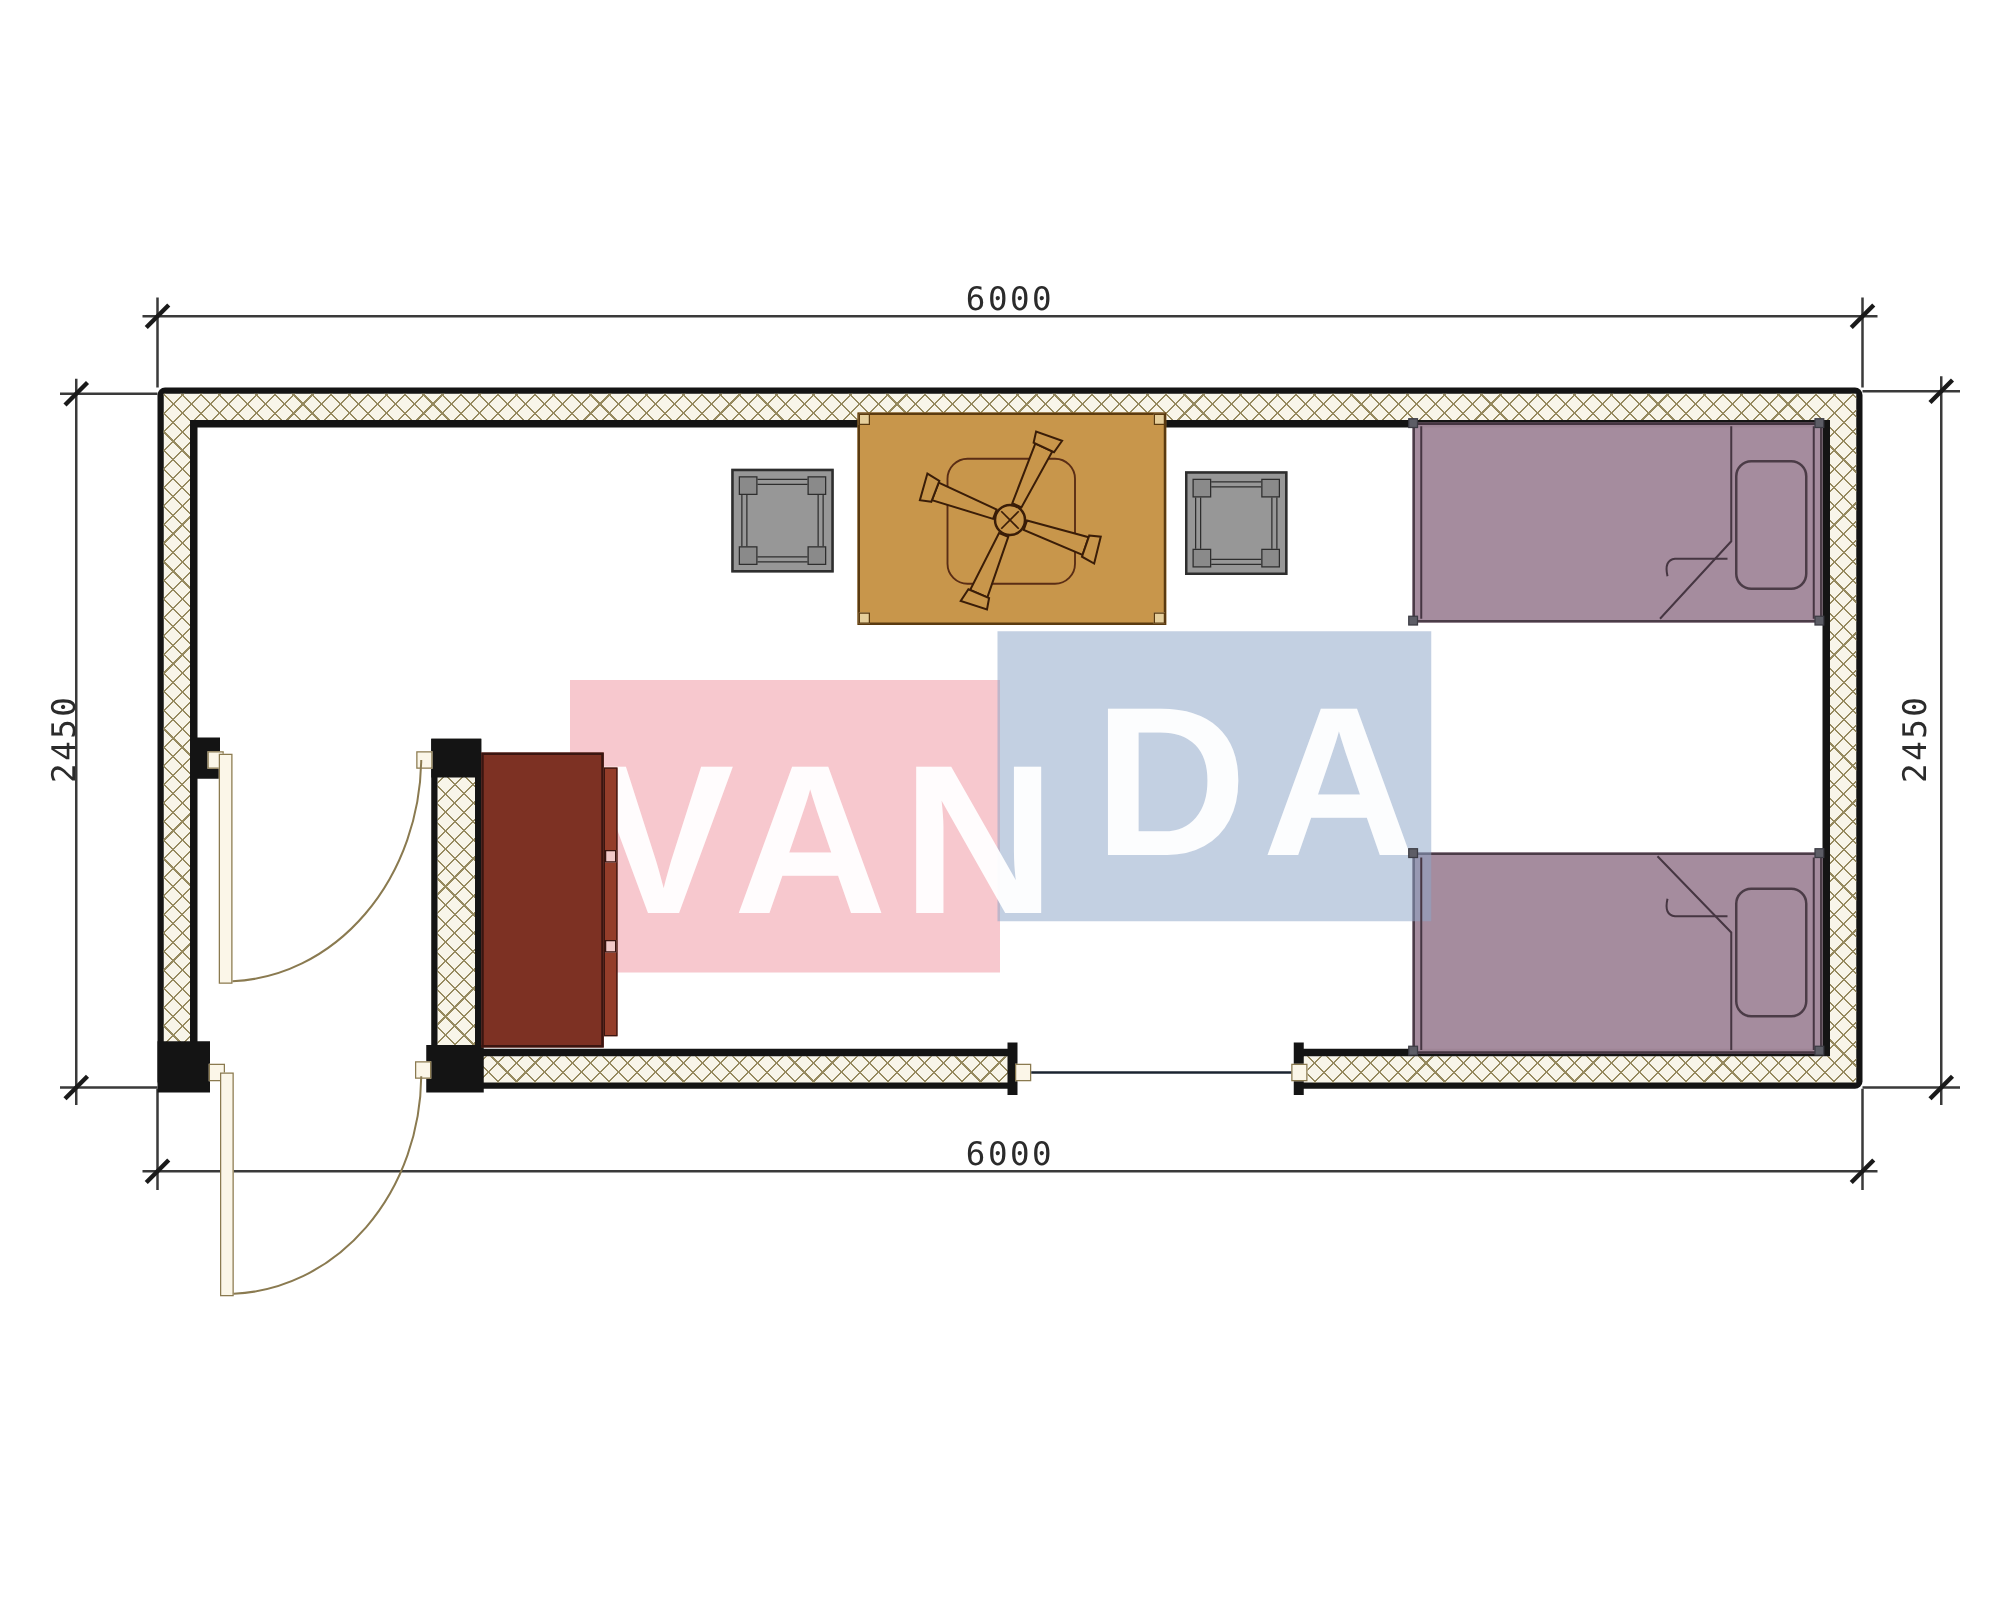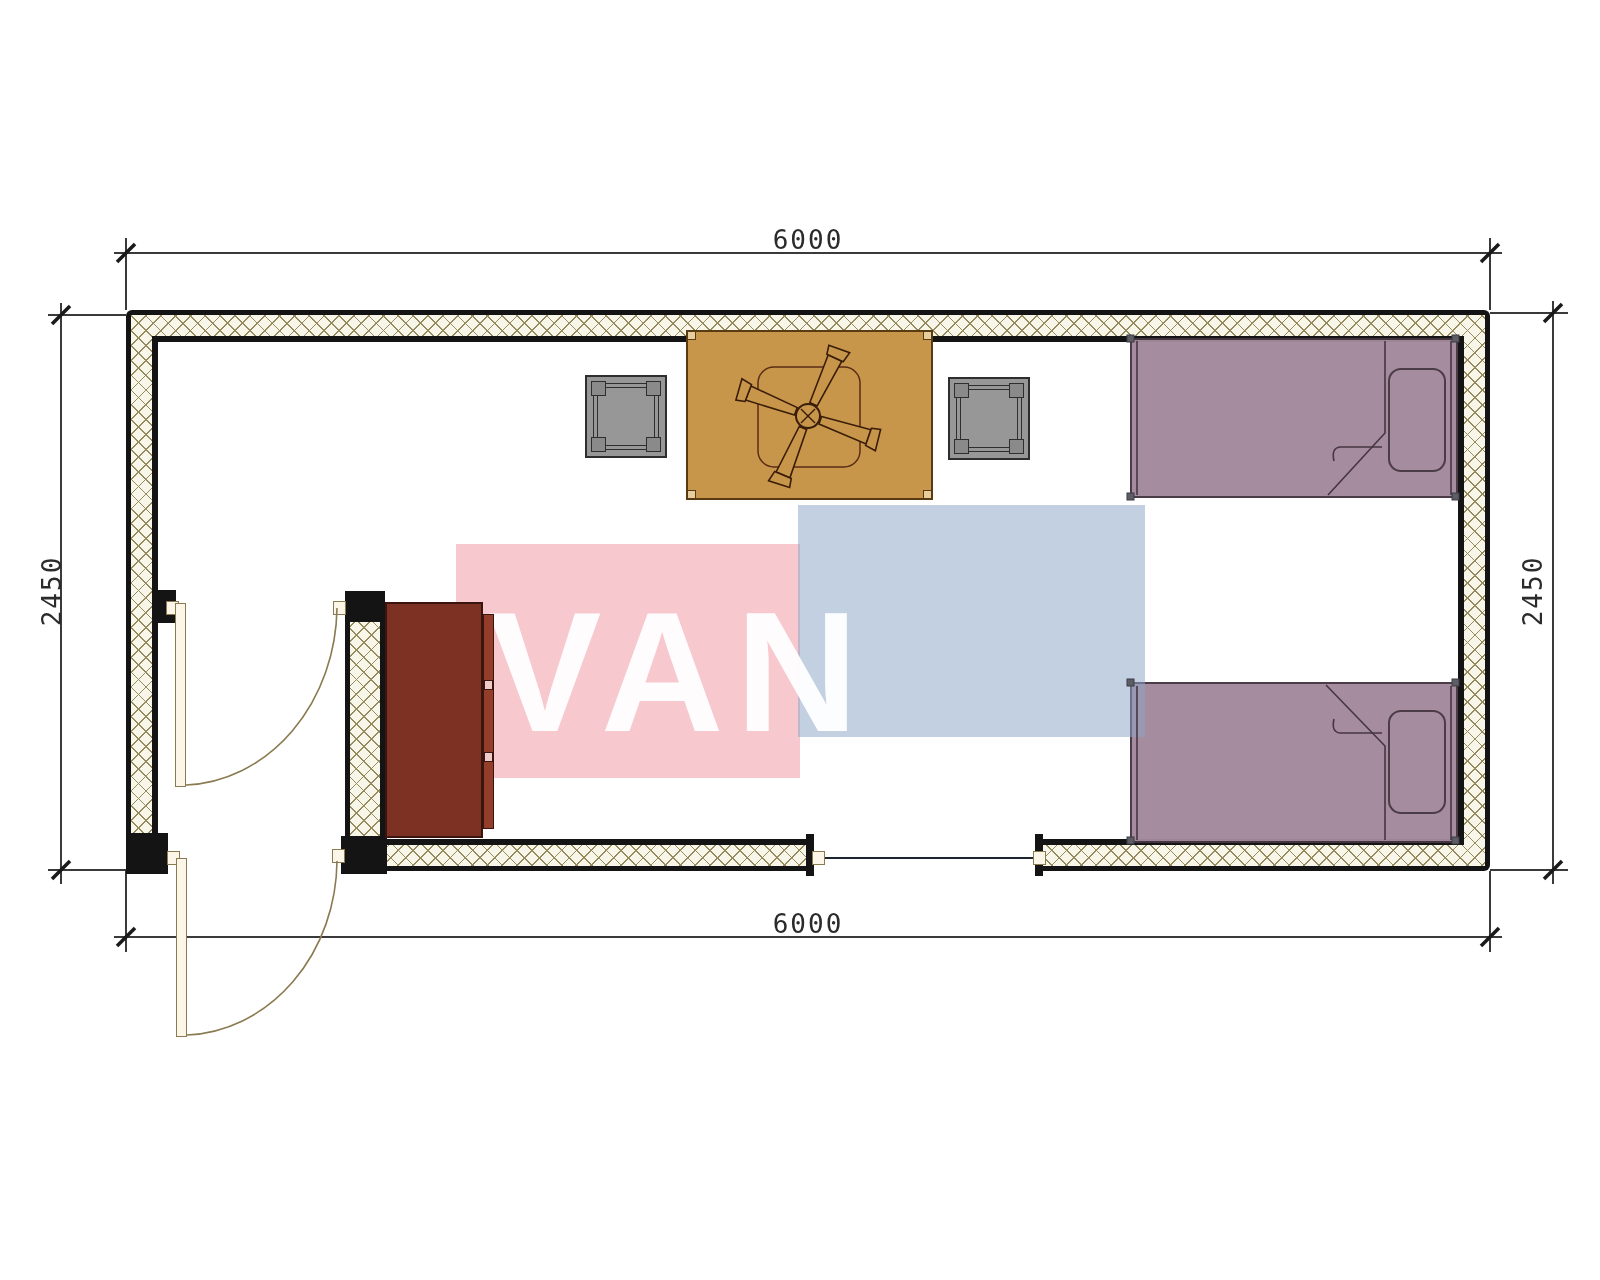--- a/index.html
+++ b/index.html
@@ -136,21 +136,22 @@
 
   <div class="bed" style="left:1130px;top:338px;height:160px;">
     <div class="pillow" style="right:10px;top:28px;height:104px;"></div>
   </div>
   <div class="bed" style="left:1130px;top:682px;height:161px;">
     <div class="pillow" style="right:10px;top:26px;height:104px;"></div>
   </div>
 
   <div class="watermark" style="left:456px;top:544px;width:344px;height:234px;background:var(--wm_pink);"></div>
   <div class="watermark" style="left:798px;top:505px;width:347px;height:232px;background:var(--wm_blue);"></div>
-  <div class="wmtext" style="left:488px;top:587px;">VAN</div>
+  <div class="wmtext" style="left:474px;top:587px;">VAN</div>
+  <div class="wmtext" style="left:875px;top:541px;">DA</div>
 
   <div class="cabinet"></div>
   <div class="cabfront"></div>
   <div class="handle" style="left:484px;top:680px;"></div>
   <div class="handle" style="left:484px;top:752px;"></div>
 
   <div class="table">
     <div class="tcorner" style="left:-1px;top:-1px;"></div>
     <div class="tcorner" style="right:-1px;top:-1px;"></div>
     <div class="tcorner" style="left:-1px;bottom:-1px;"></div>

